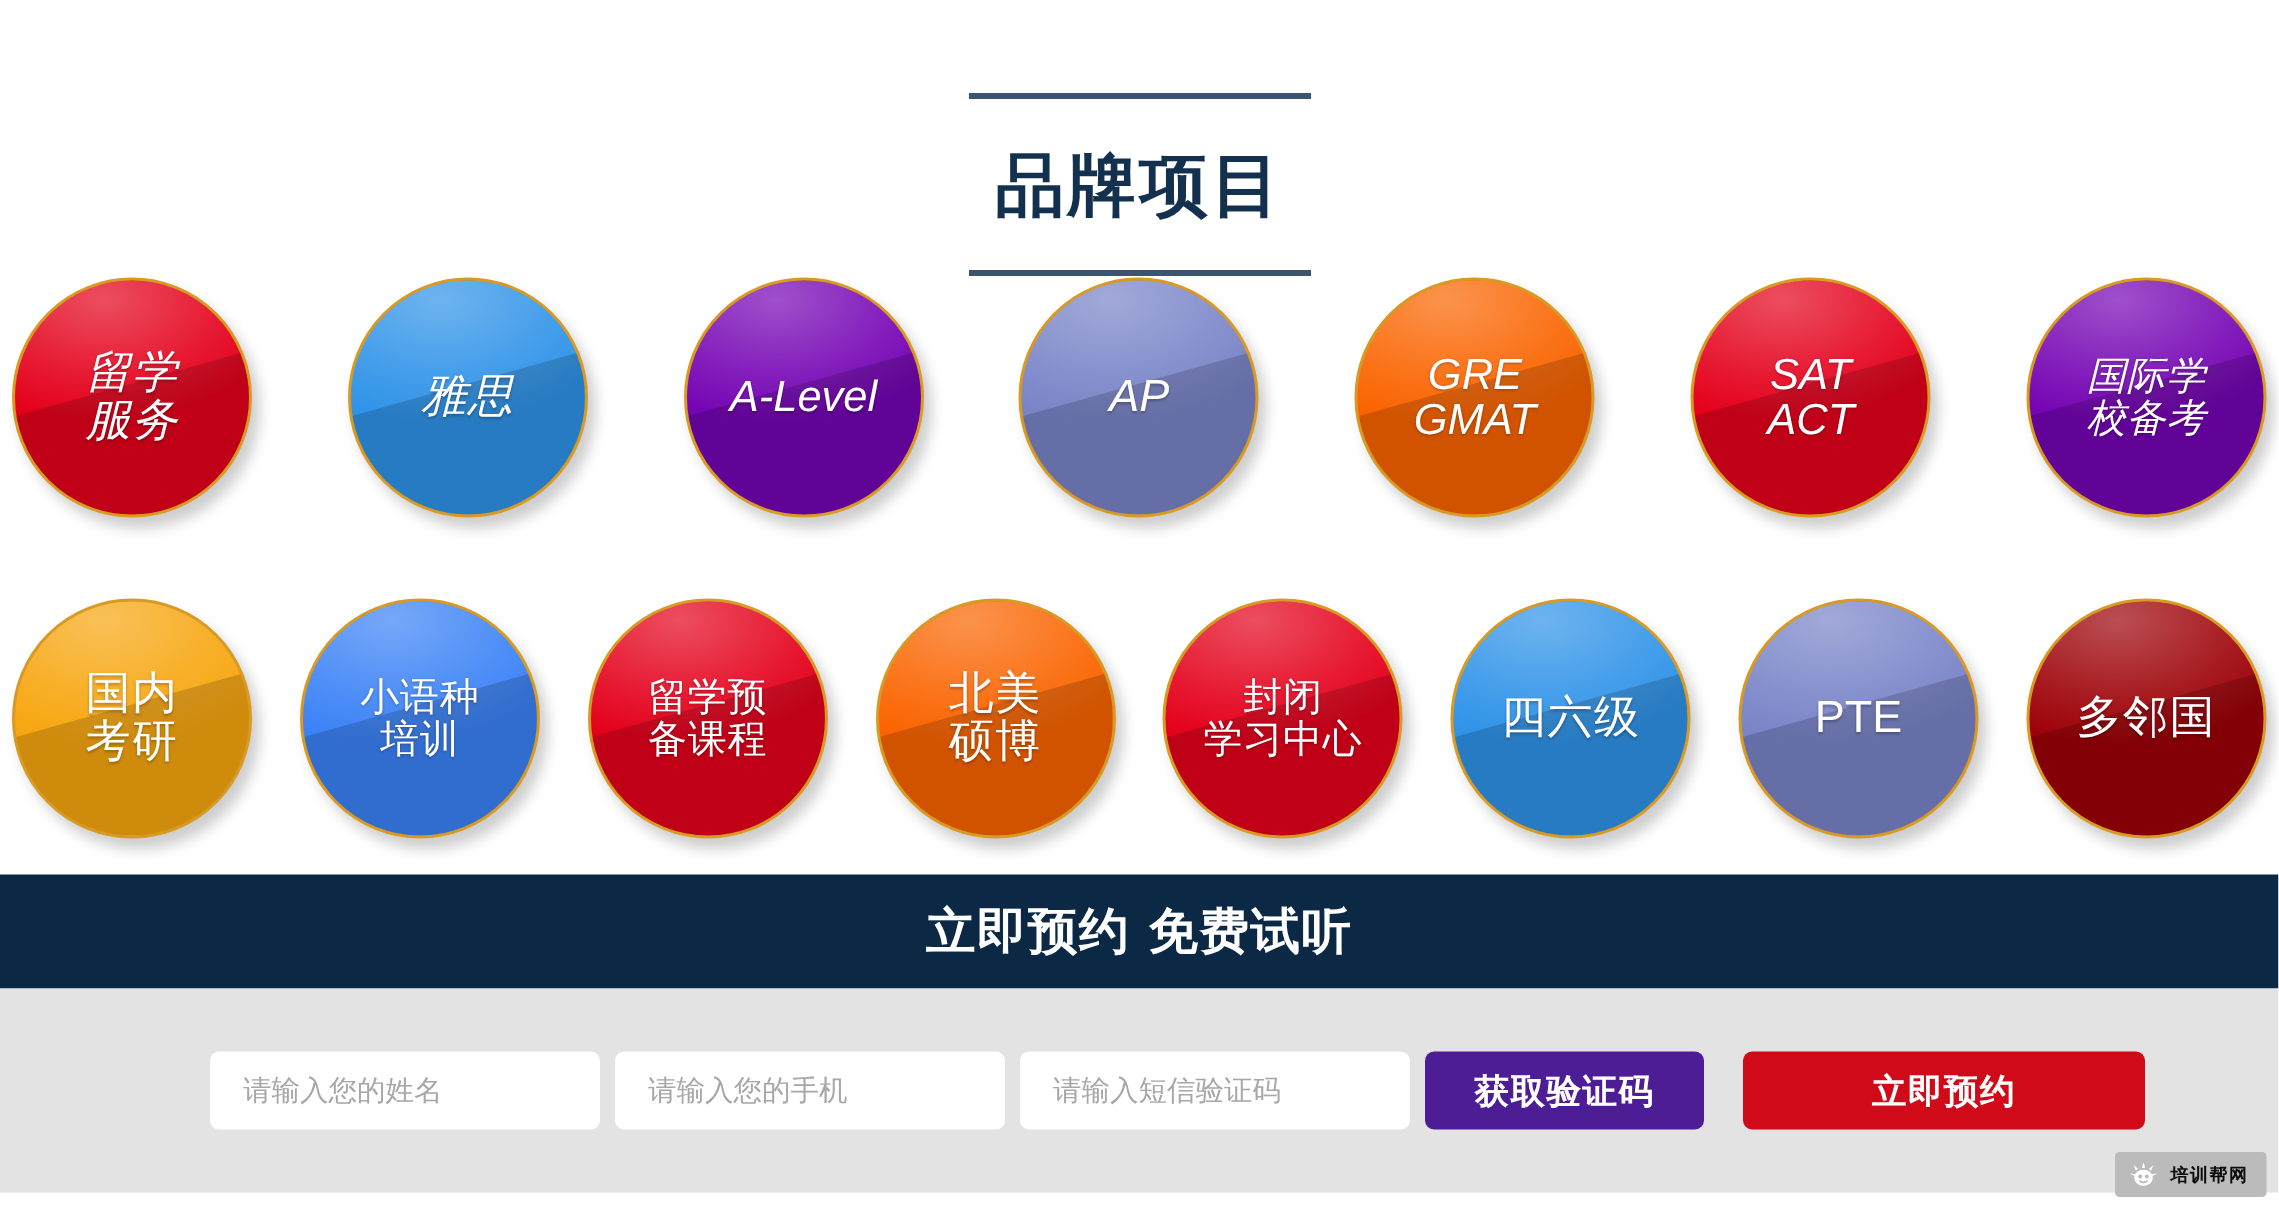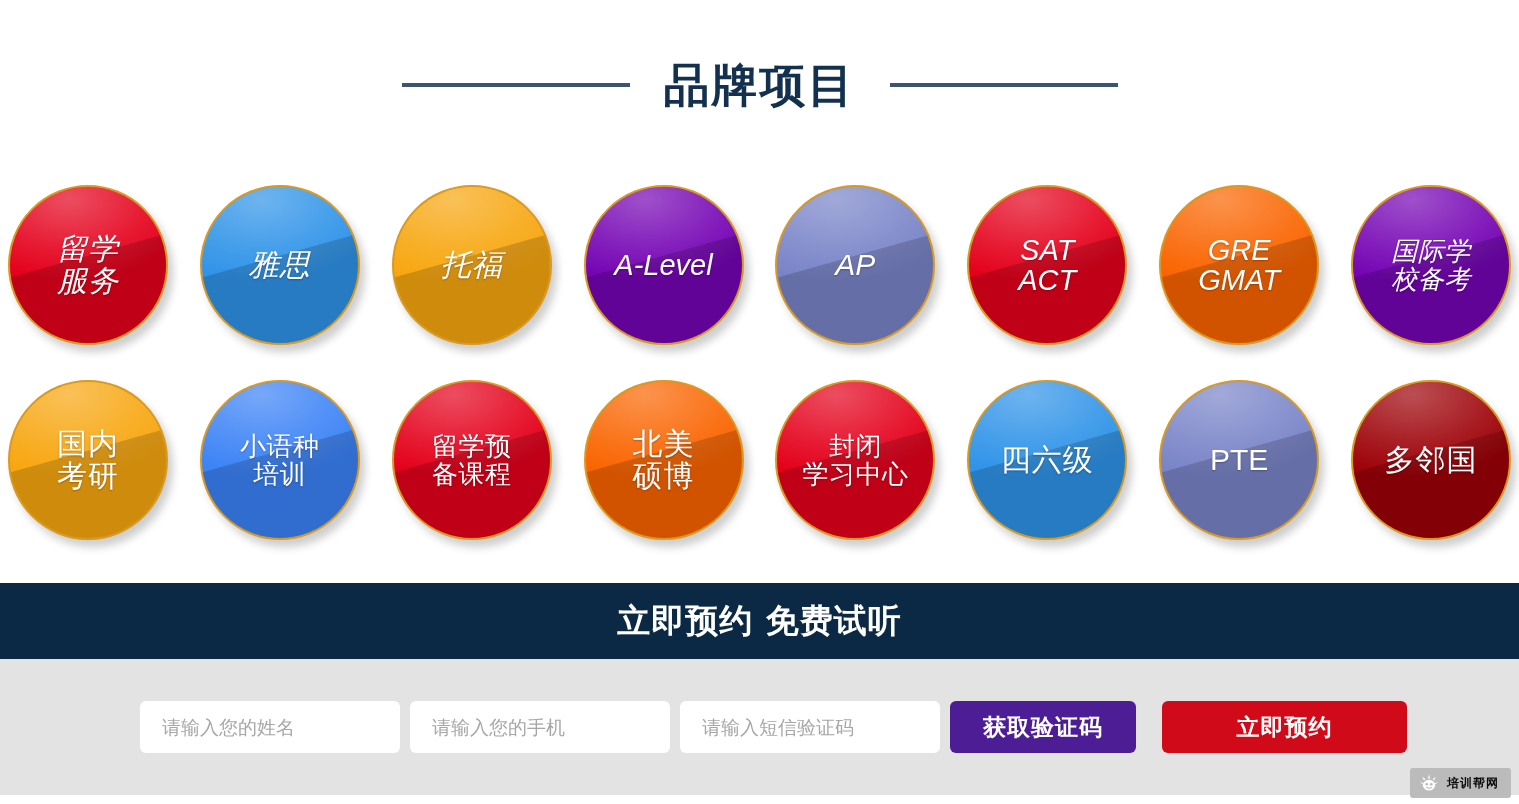--- a/index.html
+++ b/index.html
@@ -7,37 +7,37 @@
     width: 1519px; height: 804px;
     background: #ffffff;
     font-family: "Liberation Sans", "DejaVu Sans", sans-serif;
     overflow: hidden;
   }
   #page { position: relative; width: 1519px; height: 804px; background: #fff; }
 
   
   .title-row {
     position: absolute; top: 62px; left: 0; width: 1519px;
-    display: flex; align-items: center; justify-content: center; gap: 34px;
+    display: flex; align-items: center; justify-content: flex-end; gap: 34px; flex-direction: column;
   }
   .title-rule { width: 228px; height: 4px; background: #3b5470; }
   .title-text {
     font-size: 46px; font-weight: 700; color: #13314f;
     letter-spacing: 2px; line-height: 1;
     font-family: "DejaVu Sans", "Liberation Sans", sans-serif;
   }
 
   
   .grid {
     position: absolute; left: 0; width: 1519px;
     display: flex; justify-content: space-between;
     padding: 0 8px;
   }
   .grid.row1 { top: 185px; font-style: italic; }
-  .grid.row2 { top: 380px; }
+  .grid.row2 { top: 399px; }
 
   .bubble {
     position: relative;
     width: 160px; height: 160px; border-radius: 50%;
     border: 2px solid #d89a22;
     display: flex; align-items: center; justify-content: center;
     cursor: pointer;
     box-shadow: 5px 7px 9px rgba(0,0,0,0.20);
     overflow: hidden;
     flex: 0 0 auto;
@@ -107,21 +107,21 @@
     outline: none;
   }
   .field::placeholder { color: #a7a7a7; }
   .btn {
     height: 52px; border: none; border-radius: 6px;
     font-size: 23px; font-weight: 700; color: #ffffff;
     letter-spacing: 1px; cursor: pointer;
     font-family: "DejaVu Sans","Liberation Sans",sans-serif;
   }
   .btn-code  { width: 186px; background: #0b2944; }
-  .btn-submit{ width: 245px; background: #d00a18; margin-left: 16px; }
+  .btn-submit{ width: 268px; background: #d00a18; margin-left: 16px; }
 
   
   .watermark {
     position: absolute; right: 8px; bottom: 6px;
     height: 30px; padding: 0 12px 0 8px;
     background: #b9b9b9; border-radius: 3px;
     display: flex; align-items: center; gap: 7px;
     opacity: .95;
   }
   .watermark .wm-text {
@@ -146,46 +146,41 @@
       <div class="gloss"></div>
       <div class="split"></div>
       <div class="label cn">留学
 服务</div>
     </div>
     <div class="bubble" style="background: rgb(47, 147, 232);">
       <div class="gloss"></div>
       <div class="split"></div>
       <div class="label cn">雅思</div>
     </div>
-    <div class="bubble" style="background: rgb(247, 166, 15);">
-      <div class="gloss"></div>
-      <div class="split"></div>
-      <div class="label cn">托福</div>
-    </div>
     <div class="bubble" style="background: rgb(117, 4, 180);">
       <div class="gloss"></div>
       <div class="split"></div>
       <div class="label en2">A-Level</div>
     </div>
     <div class="bubble" style="background: rgb(121, 132, 200);">
       <div class="gloss"></div>
       <div class="split"></div>
       <div class="label en">AP</div>
+    </div>
+    <div class="bubble" style="background: rgb(250, 100, 0);">
+      <div class="gloss"></div>
+      <div class="split"></div>
+      <div class="label en2">GRE
+GMAT</div>
     </div>
     <div class="bubble" style="background: rgb(228, 0, 27);">
       <div class="gloss"></div>
       <div class="split"></div>
       <div class="label en2">SAT
 ACT</div>
-    </div>
-    <div class="bubble" style="background: rgb(250, 100, 0);">
-      <div class="gloss"></div>
-      <div class="split"></div>
-      <div class="label en2">GRE
-GMAT</div>
     </div>
     <div class="bubble" style="background: rgb(117, 4, 180);">
       <div class="gloss"></div>
       <div class="split"></div>
       <div class="label cn-sm">国际学
 校备考</div>
     </div>
   </div>
 
   <div class="grid row2">

